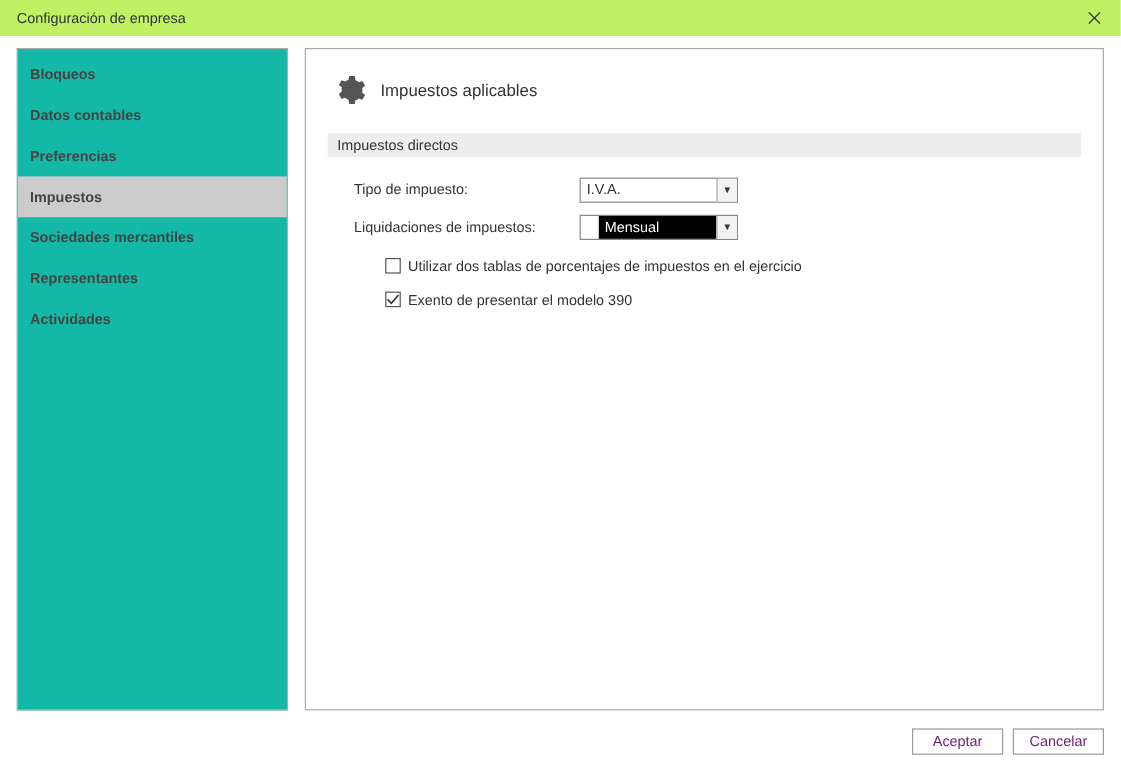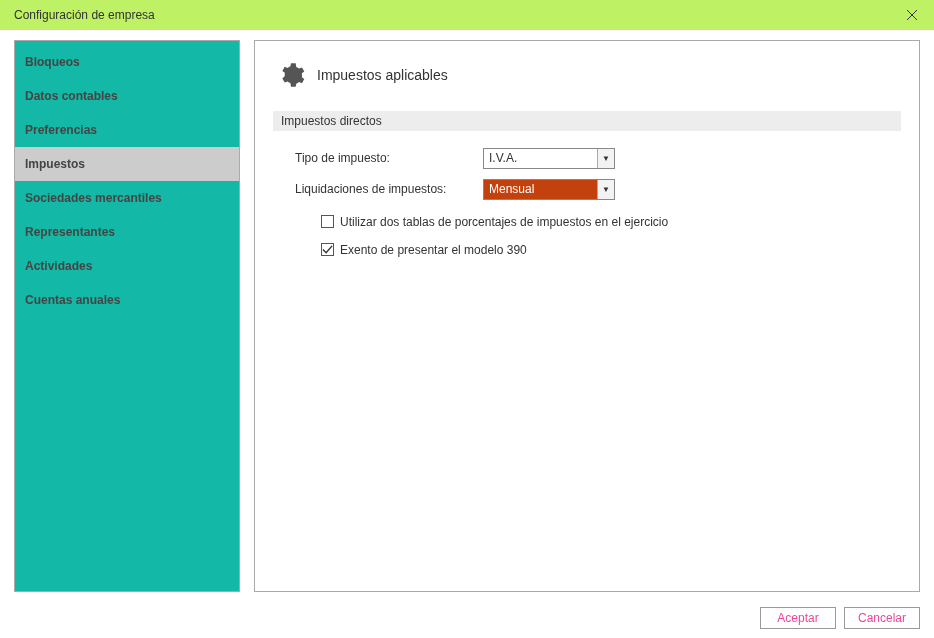--- a/index.html
+++ b/index.html
@@ -121,22 +121,23 @@
     }
     .combo-text {
       flex: 1;
       padding: 2px 5px;
       display: flex;
       align-items: center;
       overflow: hidden;
       white-space: nowrap;
     }
     .combo-text.selected-hl {
-      background: #c2410c;
+      background: #000000;
       color: #fff;
+      margin-left: 15px;
     }
     .combo-arrow {
       width: 17px;
       border-left: 1px solid #aaa;
       display: flex;
       align-items: center;
       justify-content: center;
       background: #f3f3f3;
       font-size: 8px;
       color: #333;
@@ -180,21 +181,21 @@
       padding: 0 14px;
       gap: 8px;
     }
     .btn {
       min-width: 76px;
       height: 22px;
       border: 1px solid #999;
       background: #fff;
       font-family: inherit;
       font-size: 12px;
-      color: #ec4899;
+      color: #701a75;
       cursor: pointer;
       padding: 0 12px;
     }
   </style>
 </head>
 <body>
 
 <div class="window">
 
   <div class="titlebar">
@@ -224,23 +225,20 @@
       </div>
       <div class="sidebar-item">
         <span>Sociedades mercantiles</span>
       </div>
       <div class="sidebar-item">
         <span>Representantes</span>
       </div>
       <div class="sidebar-item">
         <span>Actividades</span>
       </div>
-      <div class="sidebar-item">
-        <span>Cuentas anuales</span>
-      </div>
     </div>
 
     <div class="content-panel">
 
       <div class="panel-header">
         <svg class="gear-icon" viewBox="0 0 24 24" fill="currentColor">
           <path d="M12 8.5a3.5 3.5 0 1 0 0 7 3.5 3.5 0 0 0 0-7zm9.4 3.5c0-.5 0-.9-.1-1.4l2.1-1.6-2-3.5-2.5 1a7.6 7.6 0 0 0-2.4-1.4L16 2h-4l-.5 2.6c-.9.3-1.7.8-2.4 1.4l-2.5-1-2 3.5 2.1 1.6c-.1.5-.1.9-.1 1.4s0 .9.1 1.4L4.6 15l2 3.5 2.5-1c.7.6 1.5 1.1 2.4 1.4L12 22h4l.5-2.6c.9-.3 1.7-.8 2.4-1.4l2.5 1 2-3.5-2.1-1.6c.1-.5.1-.9.1-1.4z"></path>
         </svg>
         <span class="panel-title">Impuestos aplicables</span>
       </div>

